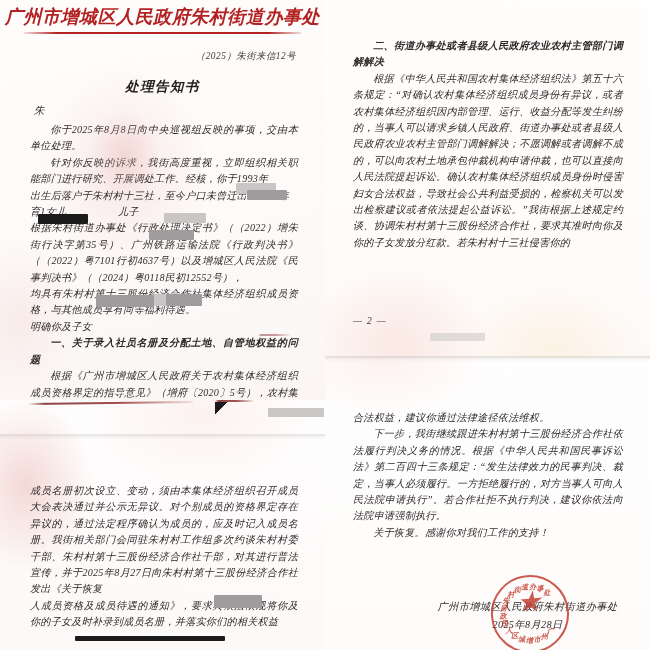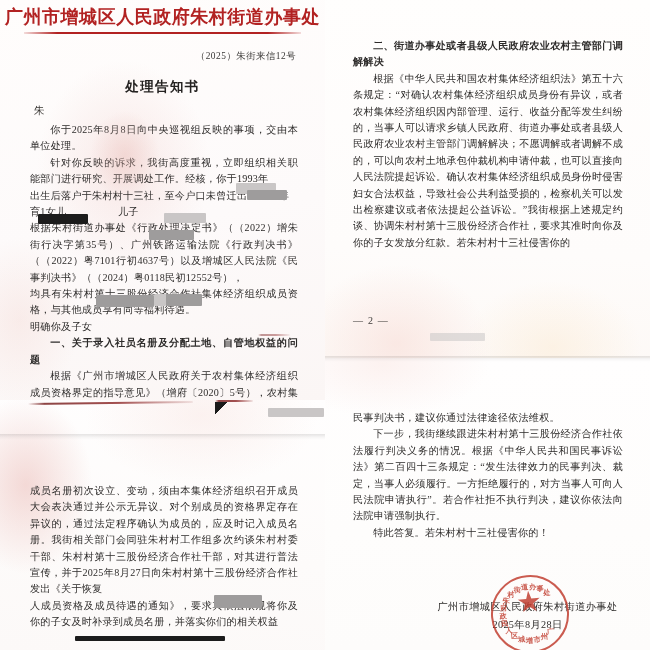--- a/index.html
+++ b/index.html
@@ -14,20 +14,21 @@
     overflow: hidden;
     background: #ffffff;
     font-family: "Liberation Serif", "DejaVu Serif", serif;
   }
 
   
   .panel {
     position: absolute;
     overflow: hidden;
     background: #7dd3fc;
+    font-style: italic;
   }
   #panel-tl { left: 0;   top: 0;    width: 325px; height: 400px; }
   #panel-bl { left: 0;   top: 400px;width: 325px; height: 250px; }
   #panel-tr { left: 325px;top: 0;   width: 325px; height: 358px; }
   #panel-br { left: 325px;top: 358px;width: 325px;height: 292px; }
 
   
   .paperwash {
     position: absolute;
     inset: 0;
@@ -290,23 +291,23 @@
       <p class="indent">根据《中华人民共和国农村集体经济组织法》第五十六条规定：“对确认农村集体经济组织成员身份有异议，或者农村集体经济组织因内部管理、运行、收益分配等发生纠纷的，当事人可以请求乡镇人民政府、街道办事处或者县级人民政府农业农村主管部门调解解决；不愿调解或者调解不成的，可以向农村土地承包仲裁机构申请仲裁，也可以直接向人民法院提起诉讼。确认农村集体经济组织成员身份时侵害妇女合法权益，导致社会公共利益受损的，检察机关可以发出检察建议或者依法提起公益诉讼。”我街根据上述规定约谈、协调朱村村第十三股份经济合作社，要求其准时向你及你的子女发放分红款。若朱村村十三社侵害你的</p>
     </div>
 
     <div class="folio" style="left:28px; top:315px;">— 2 —</div>
   </div>
 
   <div class="panel" id="panel-br">
     <div class="paperwash"></div>
 
     <div class="doc" style="left:28px; top:52px; width:270px;">
-      <p>民事判决书，建议你通过法律途径依法维权。</p>
+      <p>合法权益，建议你通过法律途径依法维权。</p>
       <p class="indent">下一步，我街继续跟进朱村村第十三股份经济合作社依法履行判决义务的情况。根据《中华人民共和国民事诉讼法》第二百四十三条规定：“发生法律效力的民事判决、裁定，当事人必须履行。一方拒绝履行的，对方当事人可向人民法院申请执行”。若合作社拒不执行判决，建议你依法向法院申请强制执行。</p>
-      <p class="indent">特此答复。若朱村村十三社侵害你的！</p>
+      <p class="indent">关于恢复。感谢你对我们工作的支持！</p>
     </div>
 
     <div class="signblock" style="left:95px; top:240px; width:215px;">
       <div>广州市增城区人民政府朱村街道办事处</div>
       <div>2025年8月28日</div>
     </div>
 
     <div class="seal" style="left:166px; top:217px;">
       <div class="seal-ring-text">
           <div class="seal-ch" style="transform: rotate(-224deg) translate(0px, -27px) rotate(224deg);">广</div>

